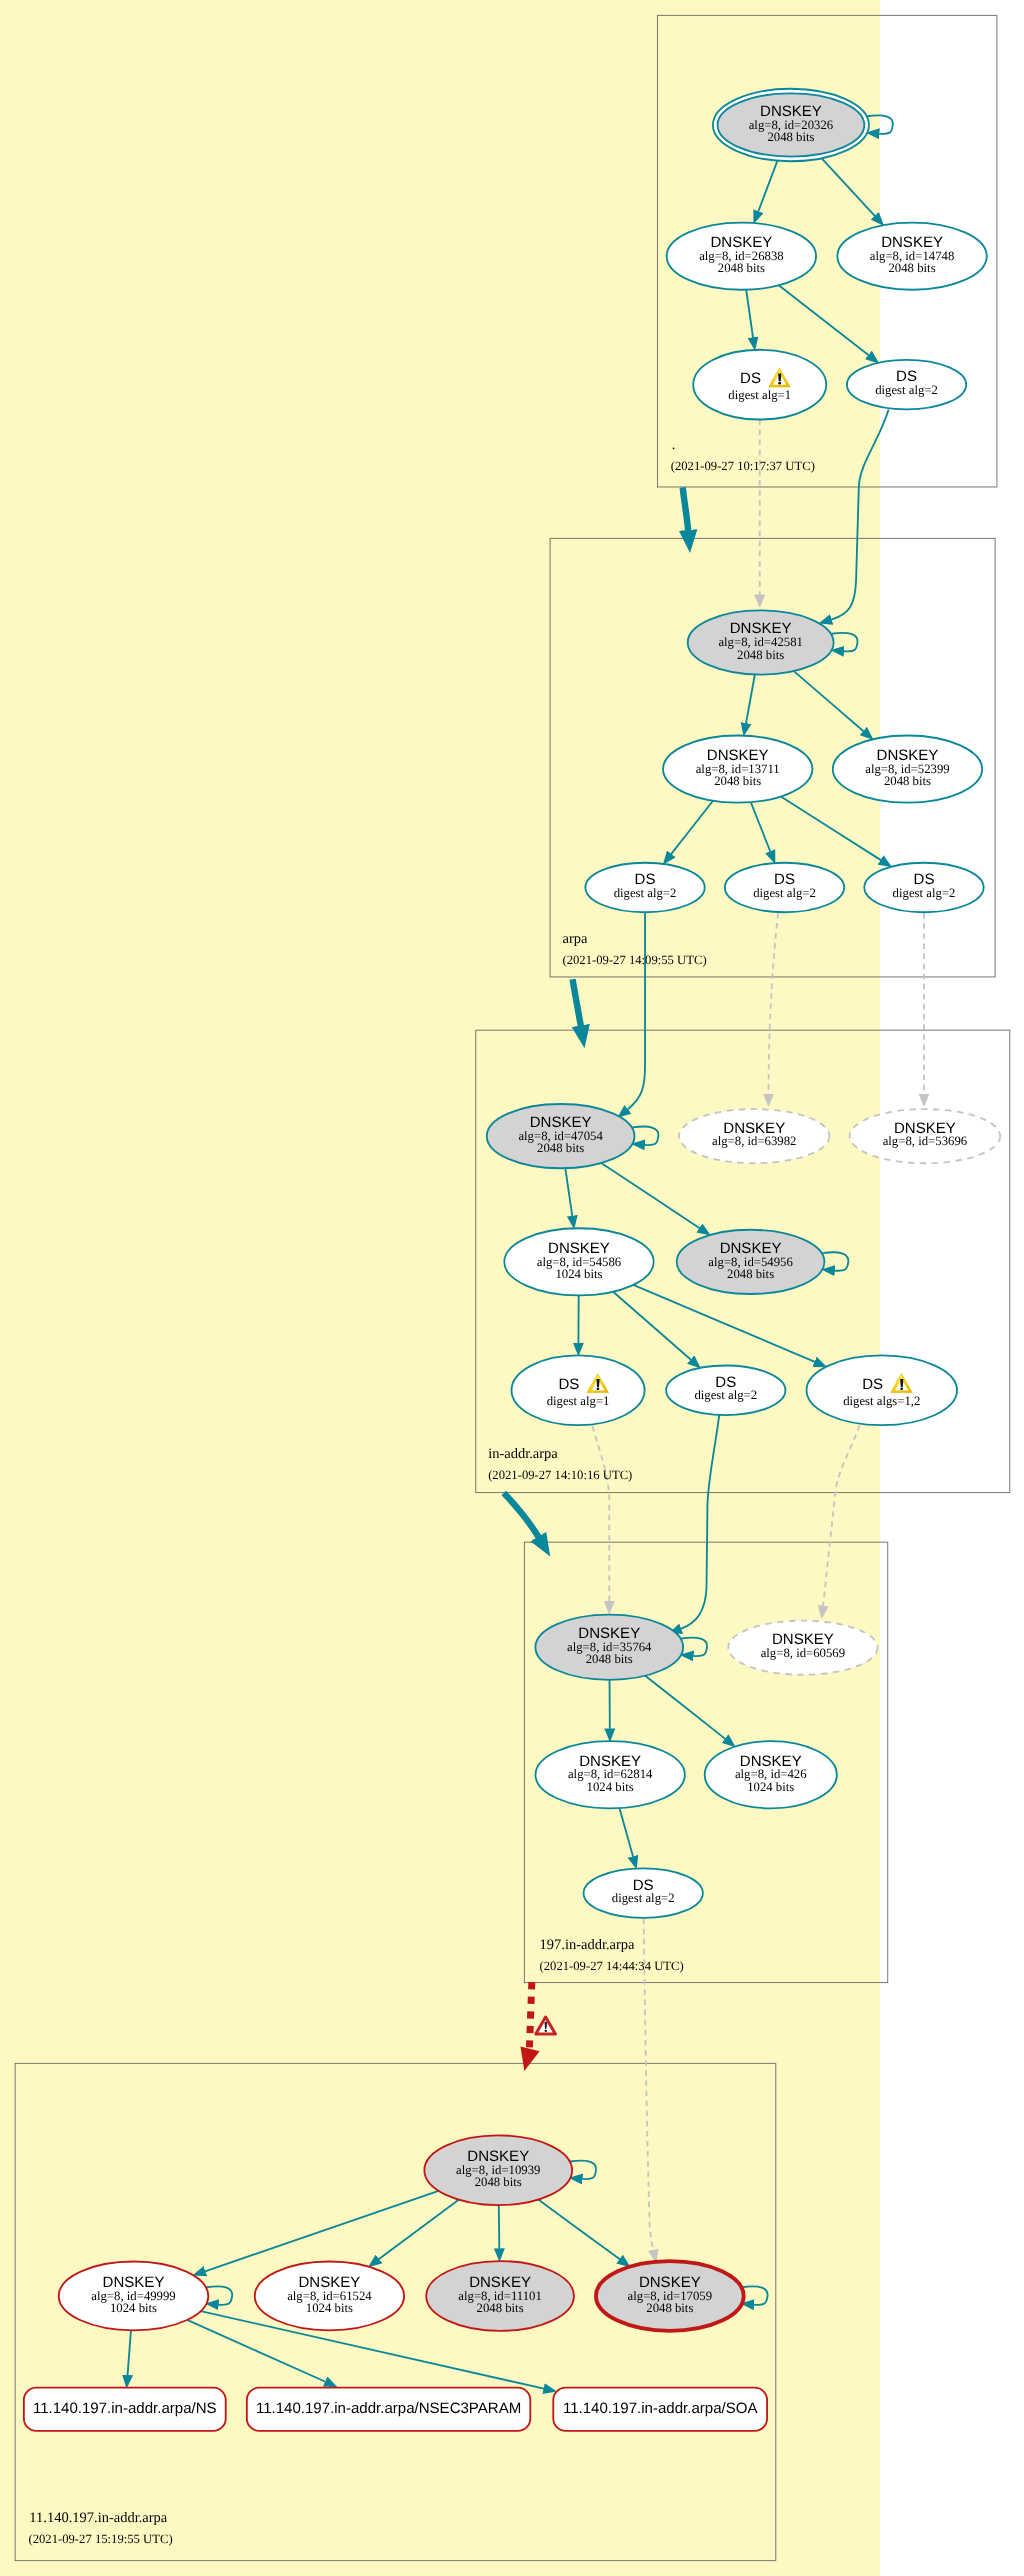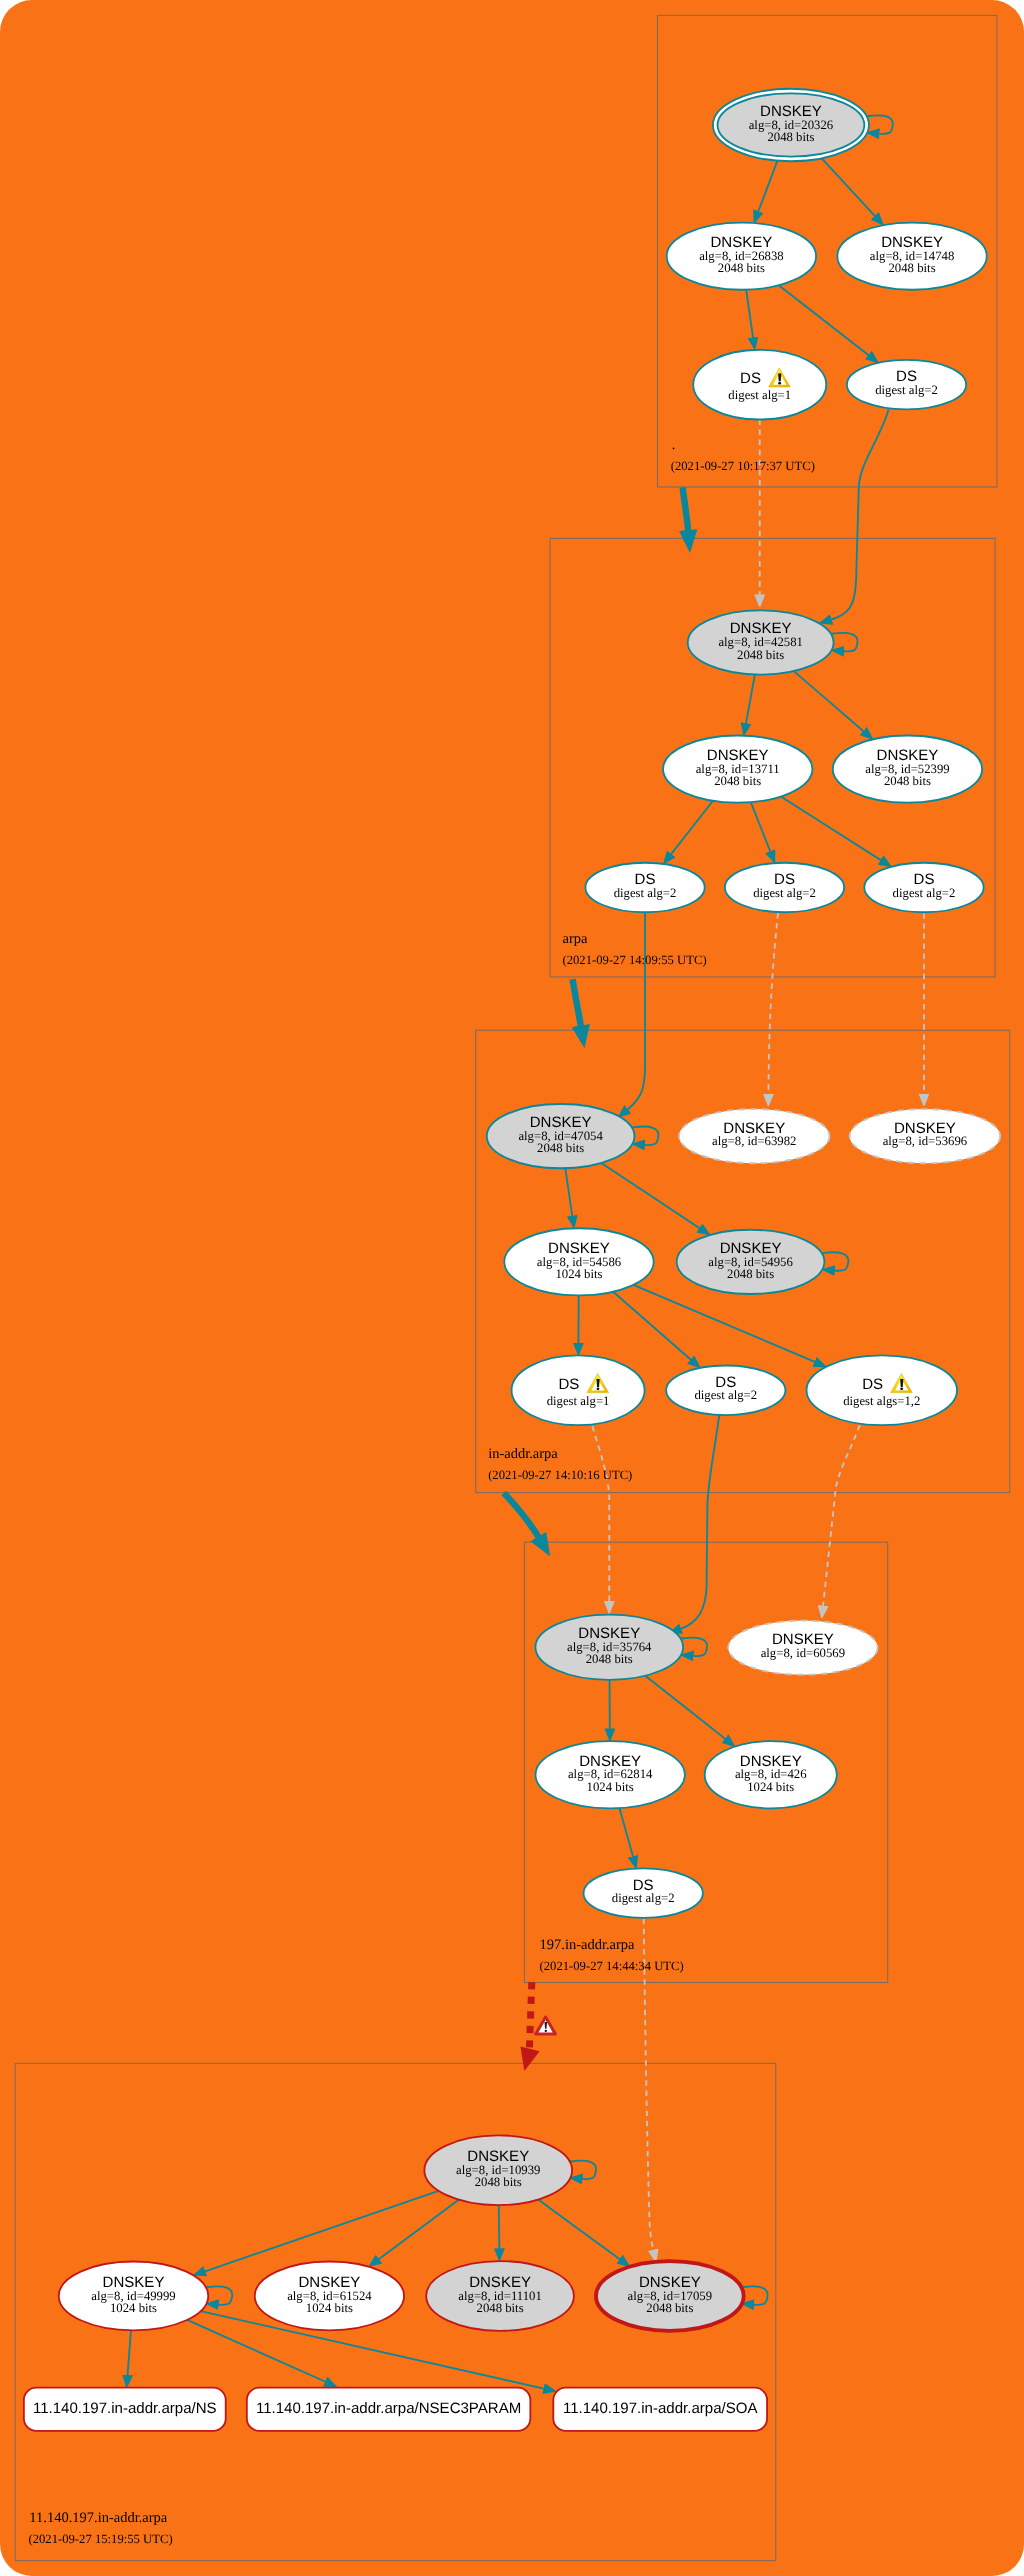--- a/index.html
+++ b/index.html
@@ -1,17 +1,17 @@
 <!DOCTYPE html>
 <html style="font-size:14.7px"><head>
 <meta charset="utf-8">
 <style>
   html,body{margin:0;padding:0;background:#ffffff;}
   body{width:1024px;height:2576px;overflow:hidden;font-family:"Liberation Sans",sans-serif;}
-  #root{position:relative;width:1024px;height:2576px;background:#f97316;border-radius:32px;}
+  #root{position:relative;width:880px;height:2576px;background:#fef9c3;}
   svg#graph{display:block;width:1024px;height:2576px;}
   text{fill:#000000;-webkit-font-smoothing:antialiased;text-rendering:geometricPrecision;}
   svg{shape-rendering:geometricPrecision;}
   .t-sans{font-family:"Liberation Sans",sans-serif;font-size:16.4px;}
   .t-serif{font-family:"Liberation Serif",serif;font-size:13.9px;}
   .t-zone{font-family:"Liberation Serif",serif;font-size:15.8px;}
   .t-ts{font-family:"Liberation Serif",serif;font-size:13.8px;}
   .t-rr{font-family:"Liberation Sans",sans-serif;font-size:16.4px;}
   .cluster{fill:none;stroke:#6b6b6b;stroke-width:1;}
 </style>

